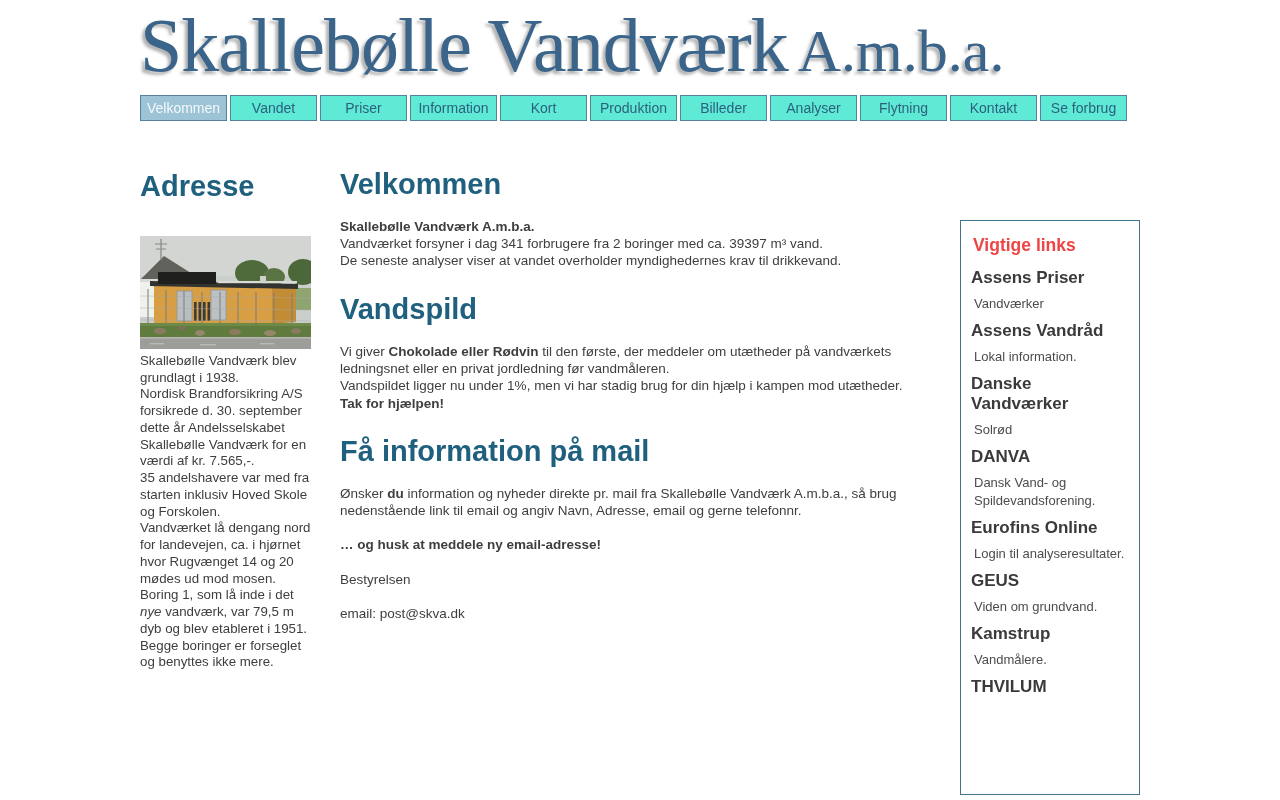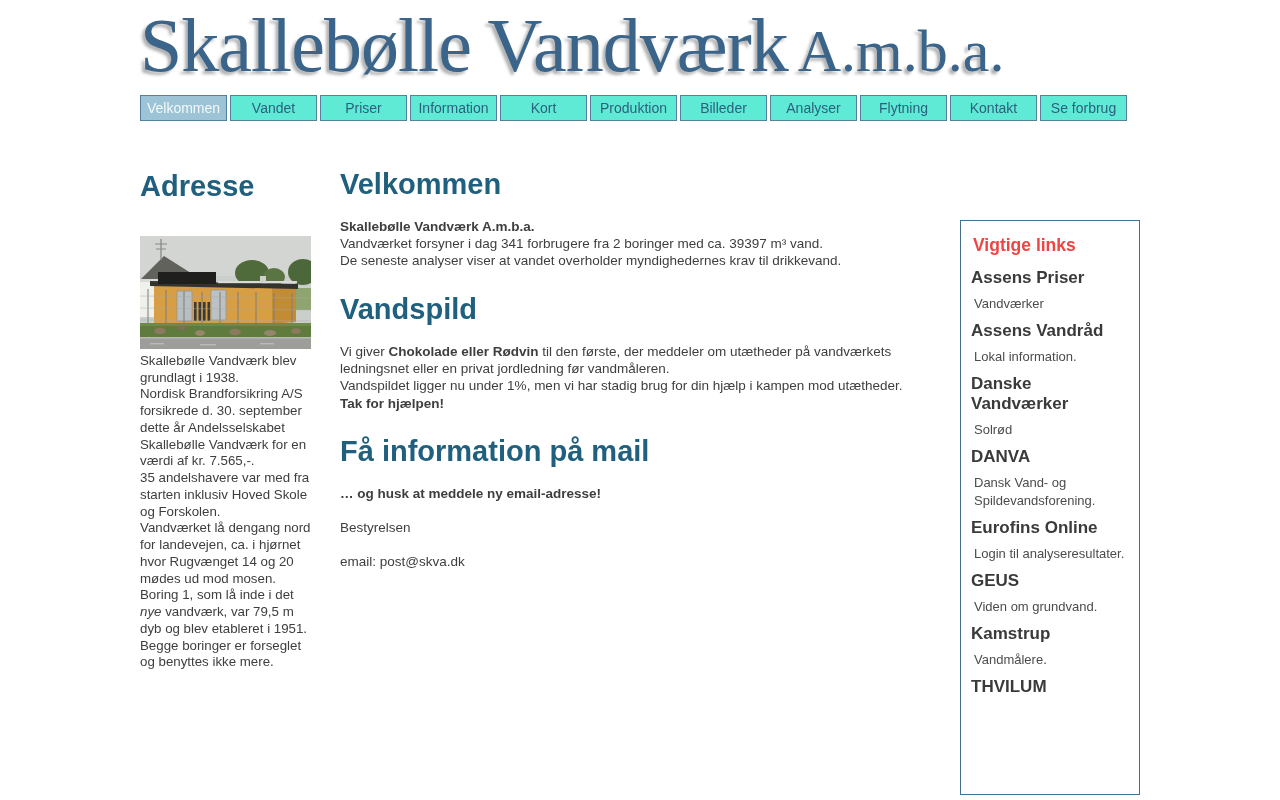--- a/index.html
+++ b/index.html
@@ -198,20 +198,21 @@
       <p class="body"><b>Skallebølle Vandværk A.m.b.a.</b><span>
 Vandværket forsyner i dag 341 forbrugere fra 2 boringer med ca. 39397 m³ vand.
 De seneste analyser viser at vandet overholder myndighedernes krav til drikkevand.</span></p>
 
       <h2>Vandspild</h2>
       <p class="body"><span>Vi giver </span><b>Chokolade eller Rødvin</b><span> til den første, der meddeler om utætheder på vandværkets ledningsnet eller en privat jordledning før vandmåleren.
 Vandspildet ligger nu under 1%, men vi har stadig brug for din hjælp i kampen mod utætheder.
 </span><b>Tak for hjælpen!</b></p>
 
       <h2>Få information på mail</h2>
+      <p class="body"><span>Ønsker </span><b>du</b><span> information og nyheder direkte pr. mail fra Skallebølle Vandværk A.m.b.a., så brug nedenstående link til email og angiv Navn, Adresse, email og gerne telefonnr.</span></p>
       <p class="body"><b>… og husk at meddele ny email-adresse!</b></p>
       <p class="body sig">Bestyrelsen</p>
       <p class="body email-line"><span>email: </span><a class="email-addr">post@skva.dk</a></p>
     </div>
 
     <div class="col-right">
       <div class="links-box">
         <div class="links-title">Vigtige links</div>
 
         <div class="link-entry">

